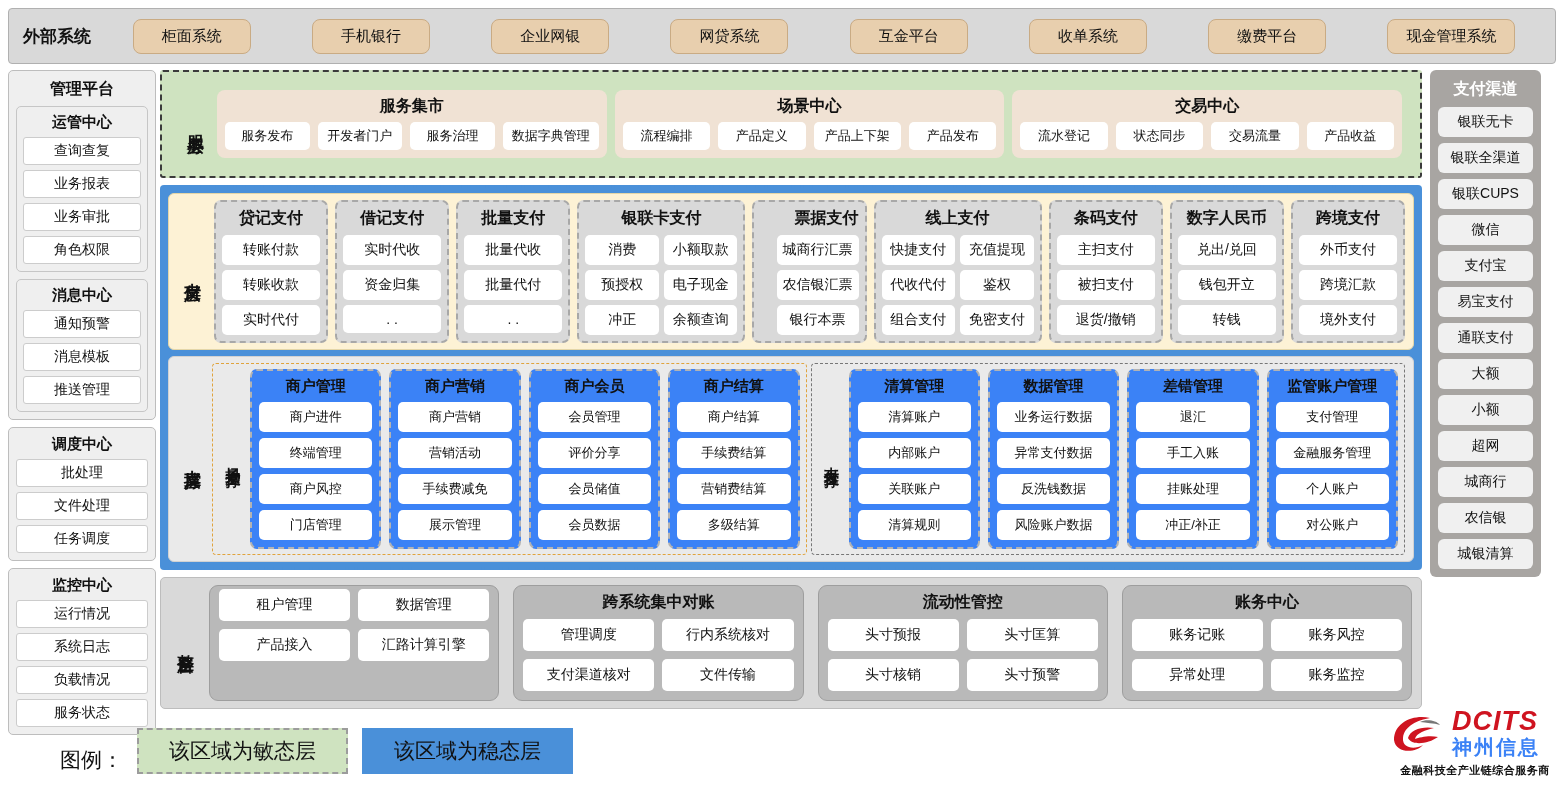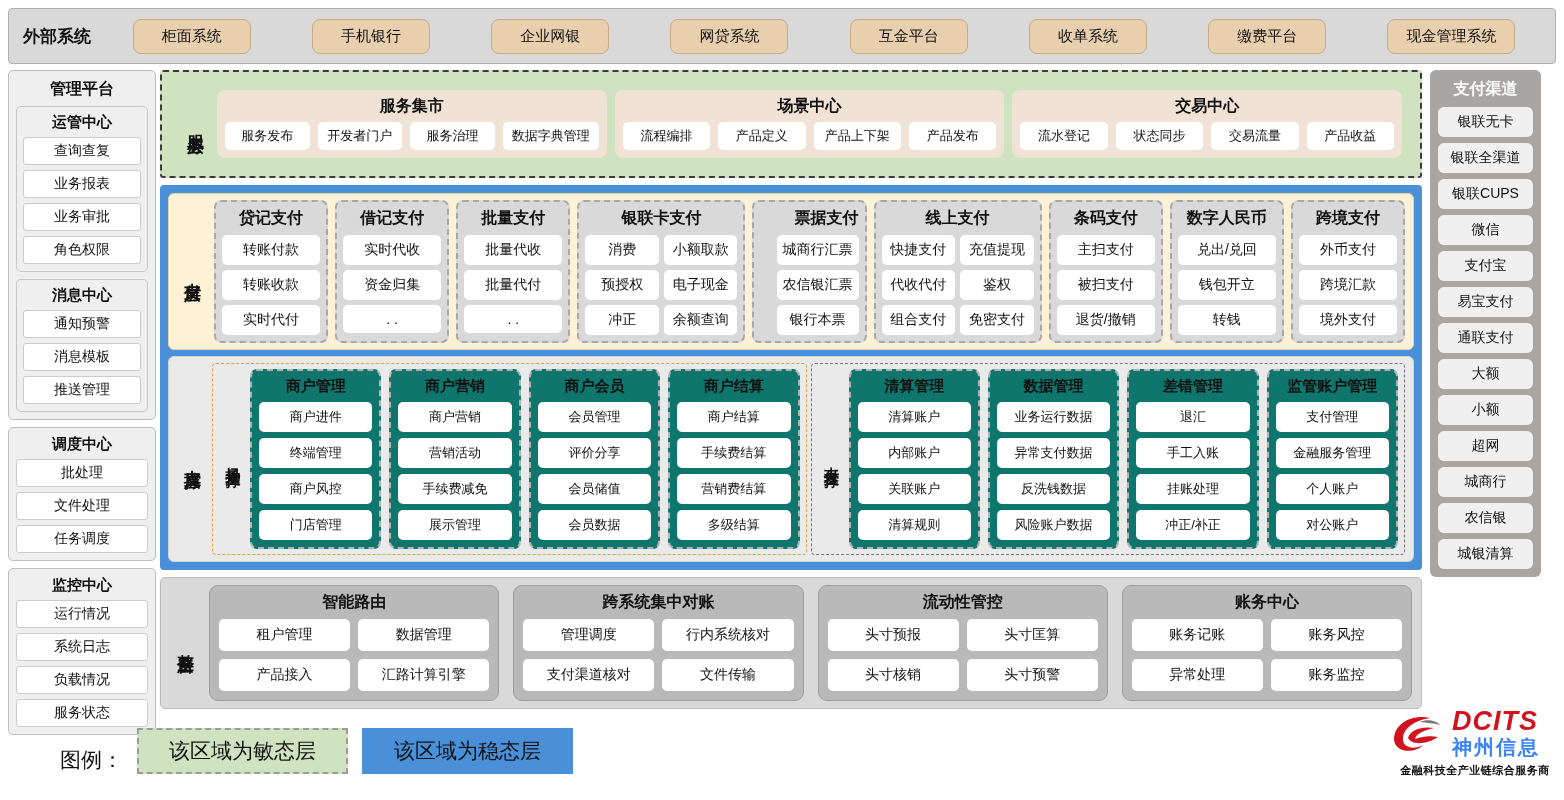--- a/index.html
+++ b/index.html
@@ -99,21 +99,21 @@
     background:#eaeaea; border:1px solid #d2d2d2; border-radius:6px;
     display:flex; align-items:stretch; padding:6px 8px; gap:4px;
   }
   .sup-half{
     flex:1; display:flex; align-items:stretch; padding:5px 6px; gap:4px;
   }
   .sup-half.scene{ border:1px dashed #e0a33c; border-radius:4px; }
   .sup-half.paysup{ border:1px dashed #777; border-radius:4px; }
   .sup-cols{ display:flex; flex:1; gap:8px; }
   .sup-col{
-    flex:1; background:#0f766e; border:2px dashed #b3b3b3; border-radius:7px;
+    flex:1; background:#3b82f6; border:2px dashed #b3b3b3; border-radius:7px;
     padding:3px 7px 7px;
   }
   .sup-col-title{ text-align:center; font-weight:bold; font-size:15px; padding:3px 0 6px; white-space:nowrap;}
   .sup-chip{
     background:#fff; border-radius:5px; font-size:13px; text-align:center;
     padding:6px 15px; margin-bottom:6px; white-space:nowrap;
   }
   .sup-chip:last-child{ margin-bottom:0; }
 
   
@@ -407,21 +407,20 @@
             </div>
         </div>
       </div>
 
     </div>
 
     <div class="integ-layer">
       <div class="vlabel">整合层</div>
       <div class="integ-cols" id="integ-cols">
           <div class="integ-col">
-            <div class="integ-title">智能路由</div>
             <div class="integ-grid">
               <div class="integ-chip">租户管理</div>
               <div class="integ-chip">数据管理</div>
               <div class="integ-chip">产品接入</div>
               <div class="integ-chip">汇路计算引擎</div>
             </div>
           </div>
           <div class="integ-col">
             <div class="integ-title">跨系统集中对账</div>
             <div class="integ-grid">

